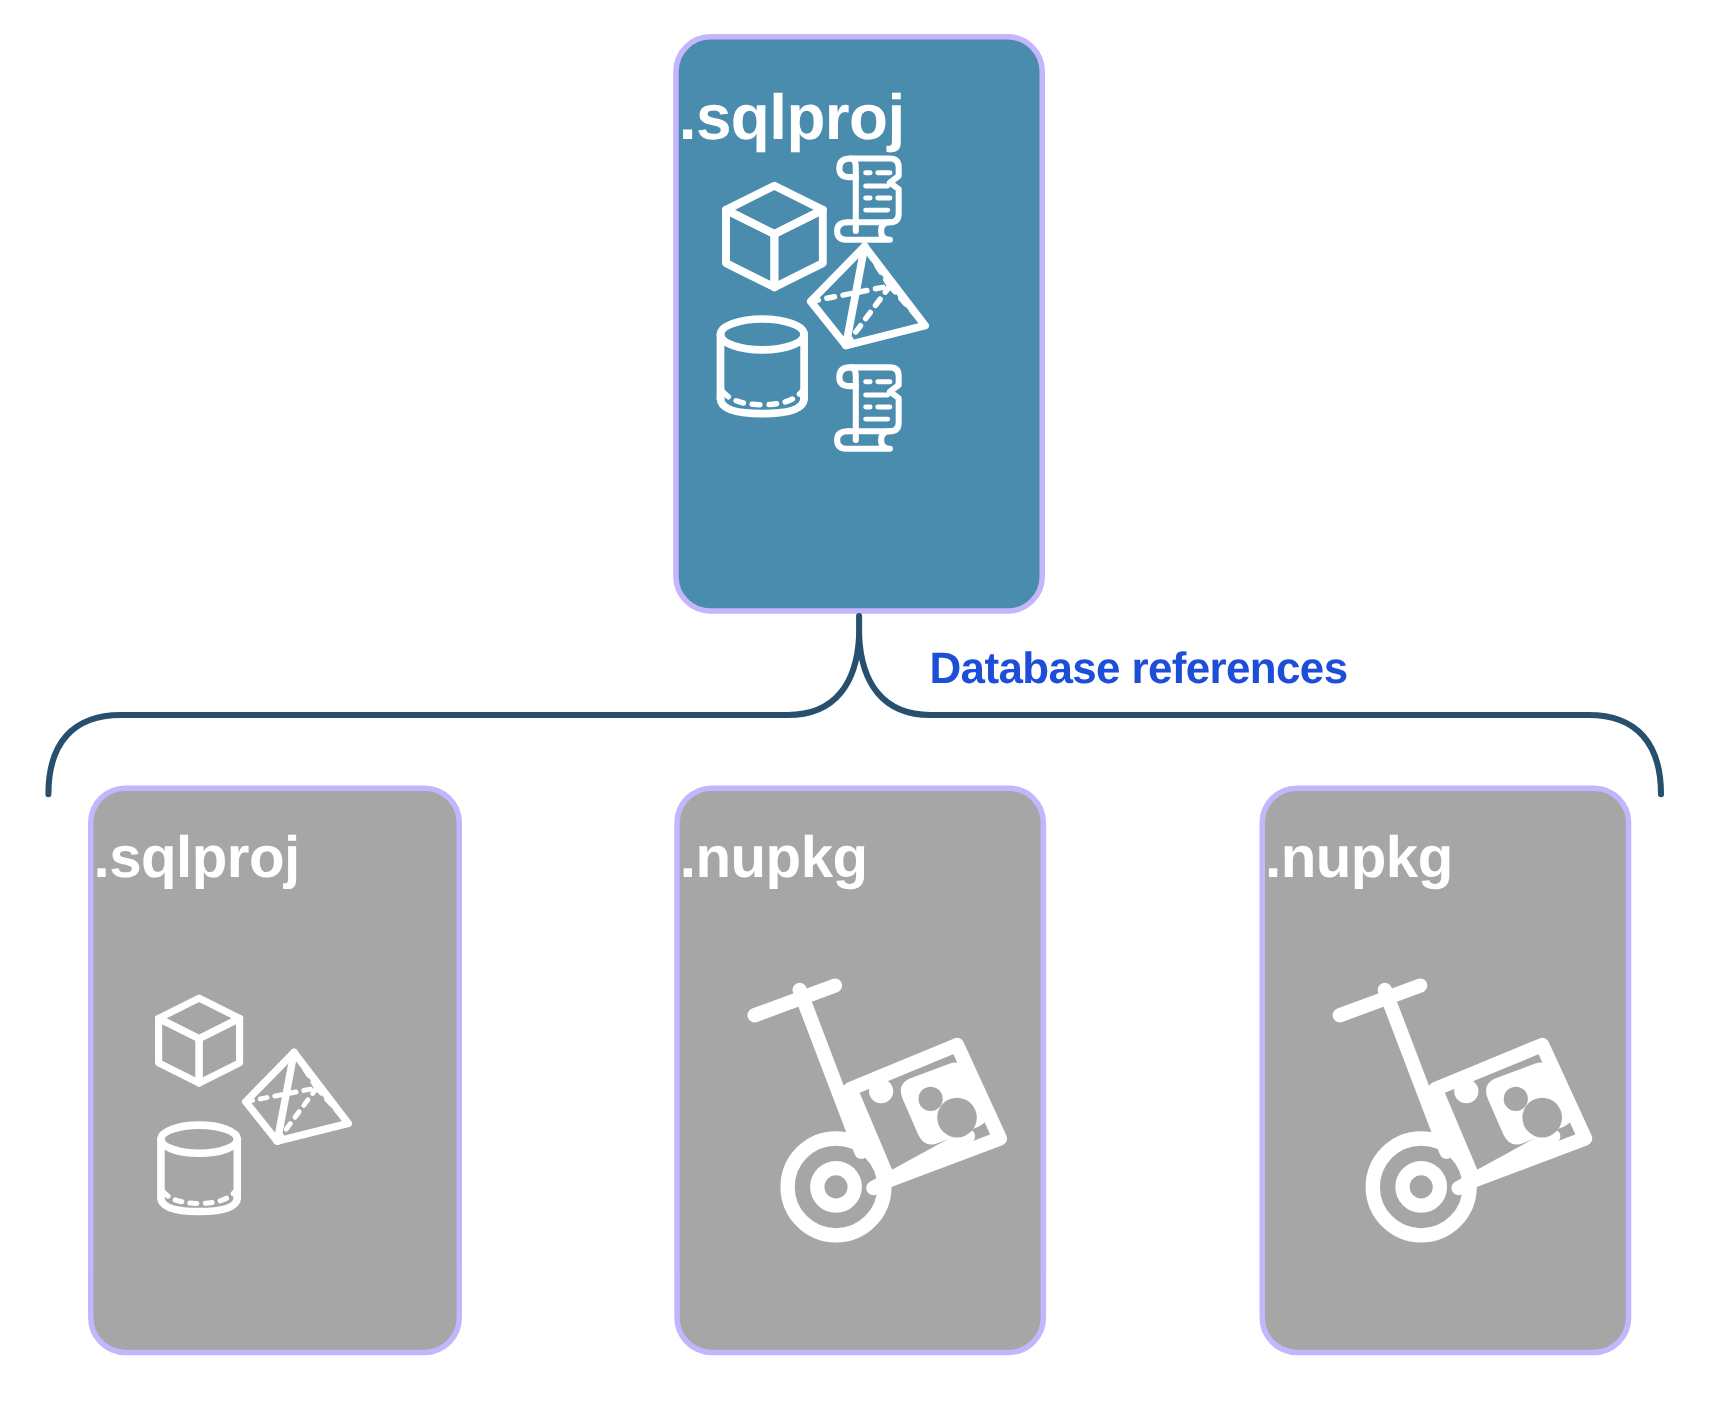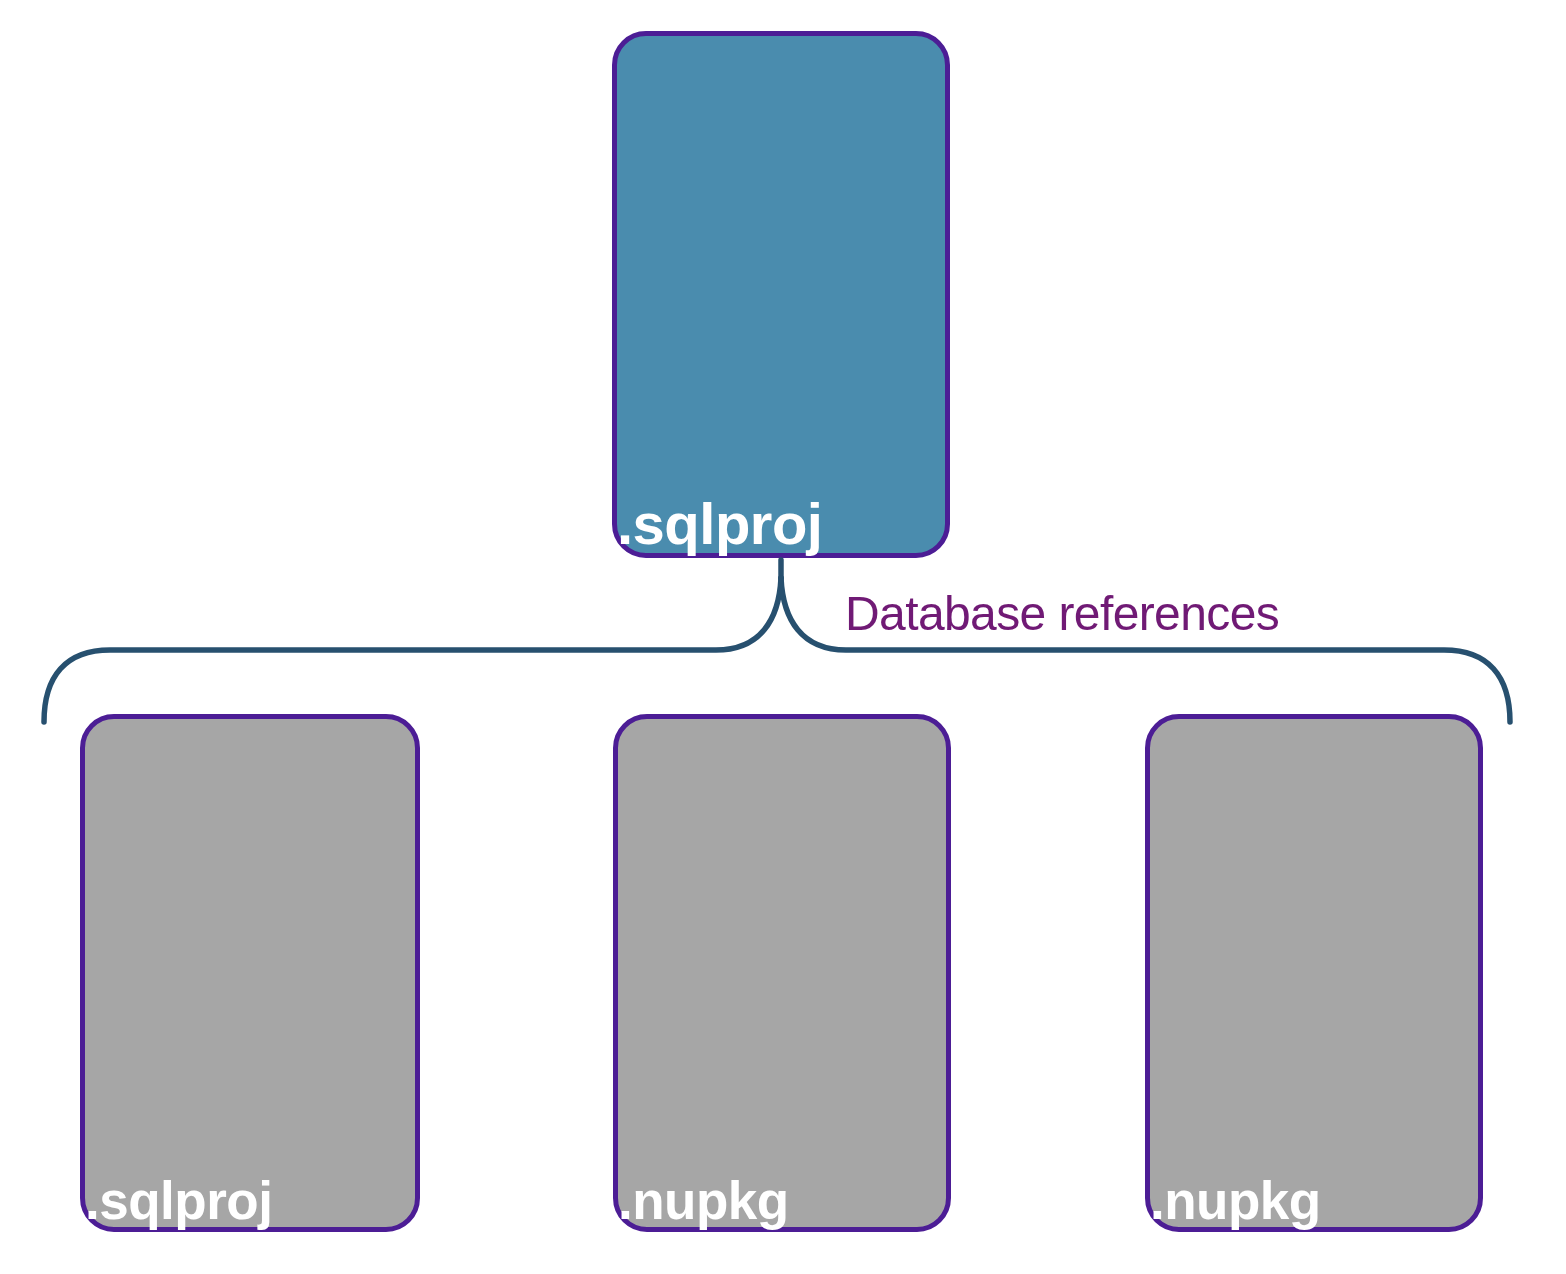--- a/index.html
+++ b/index.html
@@ -13,24 +13,25 @@
   #stage {
     position: relative;
     width: 1566px;
     height: 1274px;
     background: #ffffff;
     overflow: hidden;
   }
   .card {
     position: absolute;
     box-sizing: border-box;
-    border: 5px solid #4c1d95;
+    border: 5px solid #c4b5fd;
     border-radius: 34px;
     display: flex;
-    align-items: flex-end;
+    flex-direction: column;
+    align-items: flex-start;
   }
   .card.primary {
     background: #4a8cae;
   }
   .card.secondary {
     background: #a6a6a6;
   }
   .card-title {
     color: #ffffff;
     font-weight: bold;
@@ -85,23 +86,23 @@
     left: 0;
     top: 0;
     width: 1566px;
     height: 1274px;
     pointer-events: none;
   }
   #brace-label {
     position: absolute;
     left: 845px;
     top: 586px;
-    font-size: 48px;
-    font-weight: normal;
-    color: #701a75;
+    font-size: 40px;
+    font-weight: bold;
+    color: #1d4ed8;
     letter-spacing: -0.6px;
     white-space: nowrap;
     user-select: none;
   }
 </style>
 </head>
 <body>
 
 <div id="stage">
 

